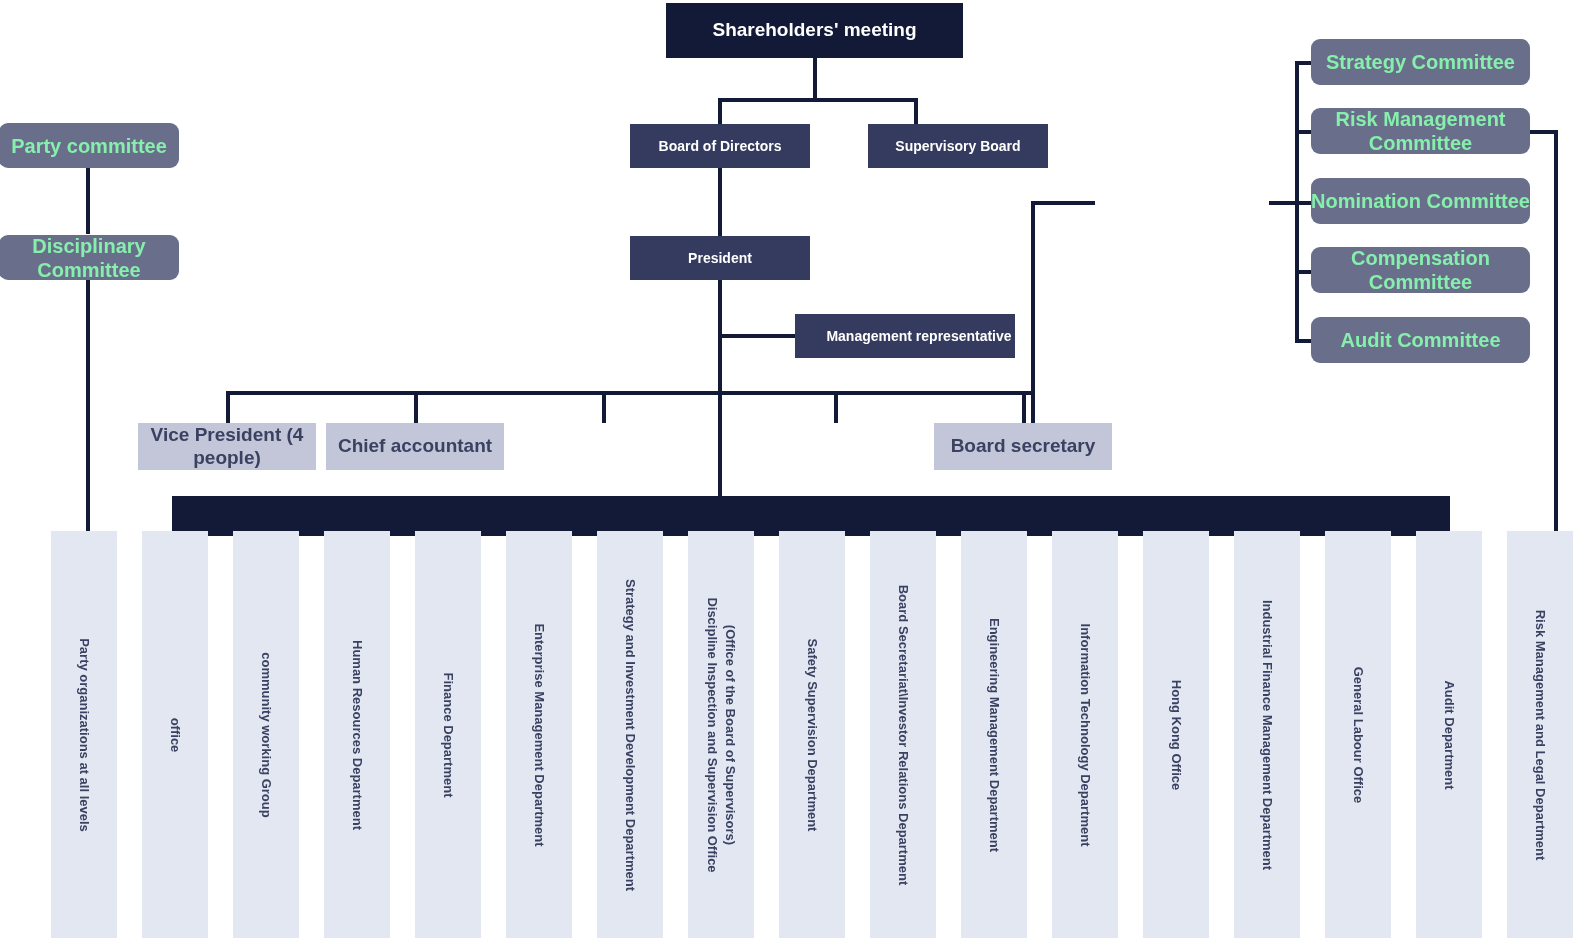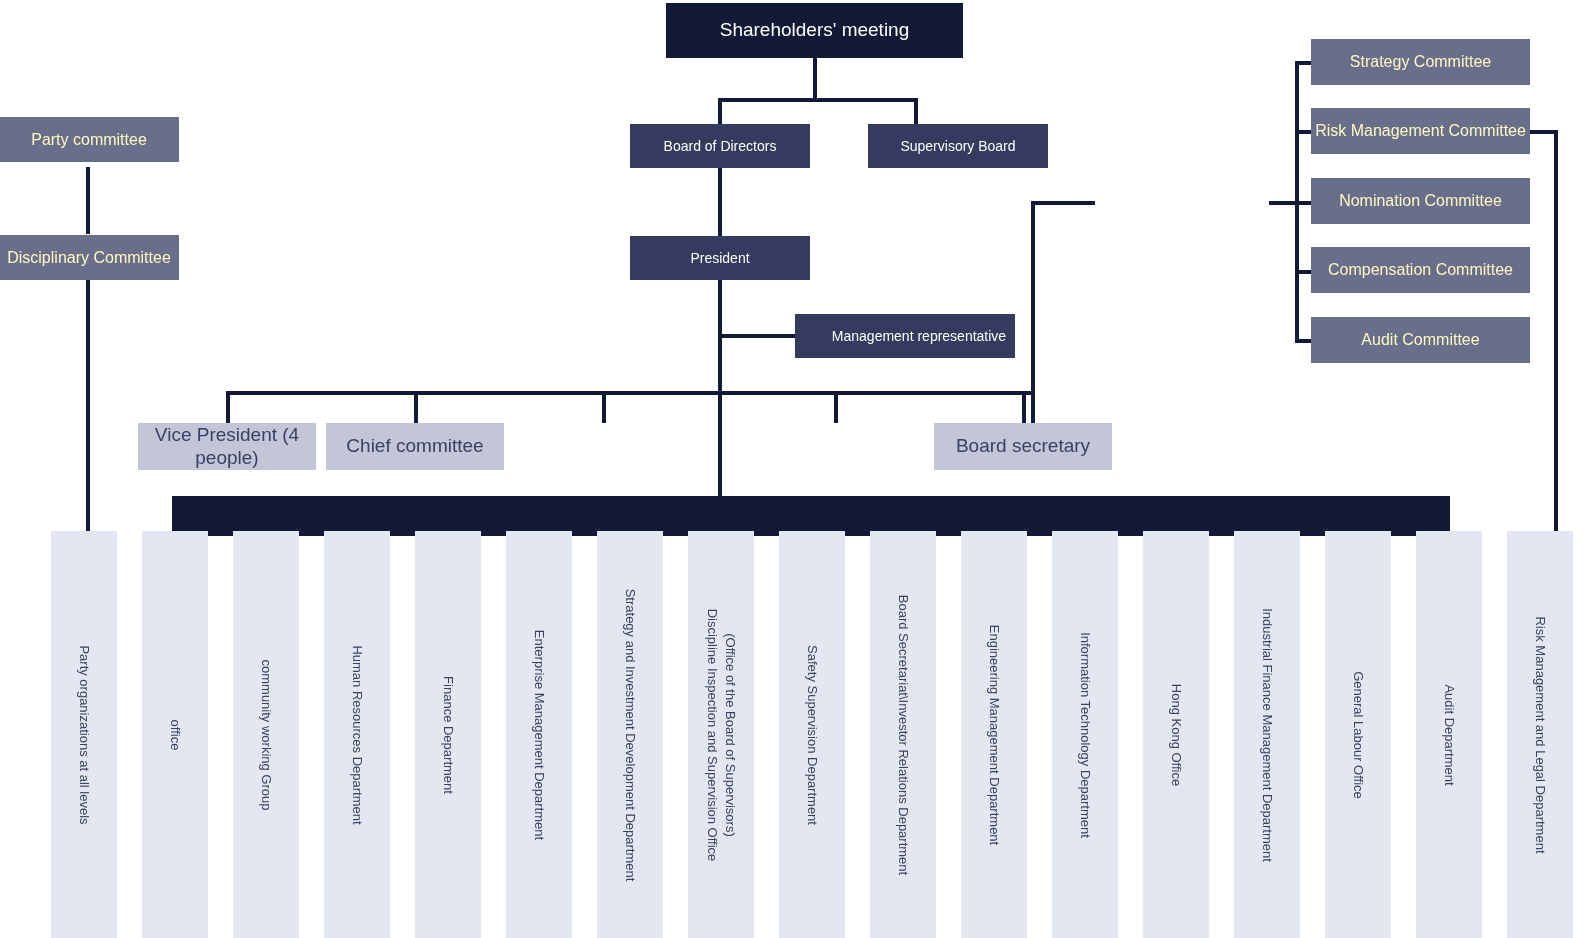--- a/index.html
+++ b/index.html
@@ -1,24 +1,24 @@
 <!DOCTYPE html>
 <html><head>
 <meta charset="utf-8">
 <style>
   html,body{margin:0;padding:0;background:#ffffff;}
   body{font-family:"Liberation Sans","DejaVu Sans",sans-serif;}
-  #stage{position:relative;width:1584px;height:938px;overflow:hidden;background:#fff;}
+  #stage{position:relative;width:1584px;height:938px;overflow:hidden;background:#fff;font-weight:bold;}
 
   .box{position:absolute;display:flex;align-items:center;justify-content:center;
        text-align:center;line-height:1.2;box-sizing:border-box;z-index:5;}
 
   .lvl-root{background:#121a38;color:#ffffff;font-size:19px;}
   .lvl-dark{background:#343b5e;color:#ffffff;font-size:14px;}
-  .lvl-slate{background:#696e8a;color:#fef9c3;font-size:16px;}
+  .lvl-slate{background:#696e8a;color:#86efac;font-size:20px;border-radius:9px;}
   .lvl-light{background:#c2c6d8;color:#3a4161;font-size:19px;}
 
   .line{position:absolute;background:#121a38;z-index:2;}
   .vline{width:4px;}
   .hline{height:4px;}
 
   .execbar{position:absolute;background:#121a38;z-index:3;}
 
   .col{position:absolute;background:#e2e7f1;z-index:4;overflow:hidden;}
   .col .lbl{
@@ -85,21 +85,21 @@
 
   <div class="box lvl-dark" style="left:630px;top:236px;width:180px;height:44px;">
     <span>President</span>
   </div>
 
   <div class="box lvl-dark" style="left:795px;top:314px;width:220px;height:44px;padding-left:28px;">
     <span>Management representative</span>
   </div>
 
 
-  <div class="box lvl-slate" style="left:-1px;top:117px;width:180px;height:45px;">
+  <div class="box lvl-slate" style="left:-1px;top:123px;width:180px;height:45px;">
     <span>Party committee</span>
   </div>
   <div class="box lvl-slate" style="left:-1px;top:235px;width:180px;height:45px;">
     <span>Disciplinary Committee</span>
   </div>
 
   <div class="box lvl-slate" style="left:1311px;top:39px;width:219px;height:46px;">
     <span>Strategy Committee</span>
   </div>
   <div class="box lvl-slate" style="left:1311px;top:108px;width:219px;height:46px;">
@@ -112,21 +112,21 @@
     <span>Compensation Committee</span>
   </div>
   <div class="box lvl-slate" style="left:1311px;top:317px;width:219px;height:46px;">
     <span>Audit Committee</span>
   </div>
 
   <div class="box lvl-light" style="left:138px;top:423px;width:178px;height:47px;">
     <span>Vice President (4 people)</span>
   </div>
   <div class="box lvl-light" style="left:326px;top:423px;width:178px;height:47px;">
-    <span>Chief committee</span>
+    <span>Chief accountant</span>
   </div>
   <div class="box lvl-light" style="left:934px;top:423px;width:178px;height:47px;">
     <span>Board secretary</span>
   </div>
 
   <div class="execbar" style="left:172px;top:496px;width:1278px;height:40px;"></div>
 
   <div class="col" style="left:51px;top:531px;width:66px;height:407px;">
     <span class="lbl">Party organizations at all levels</span>
   </div>

